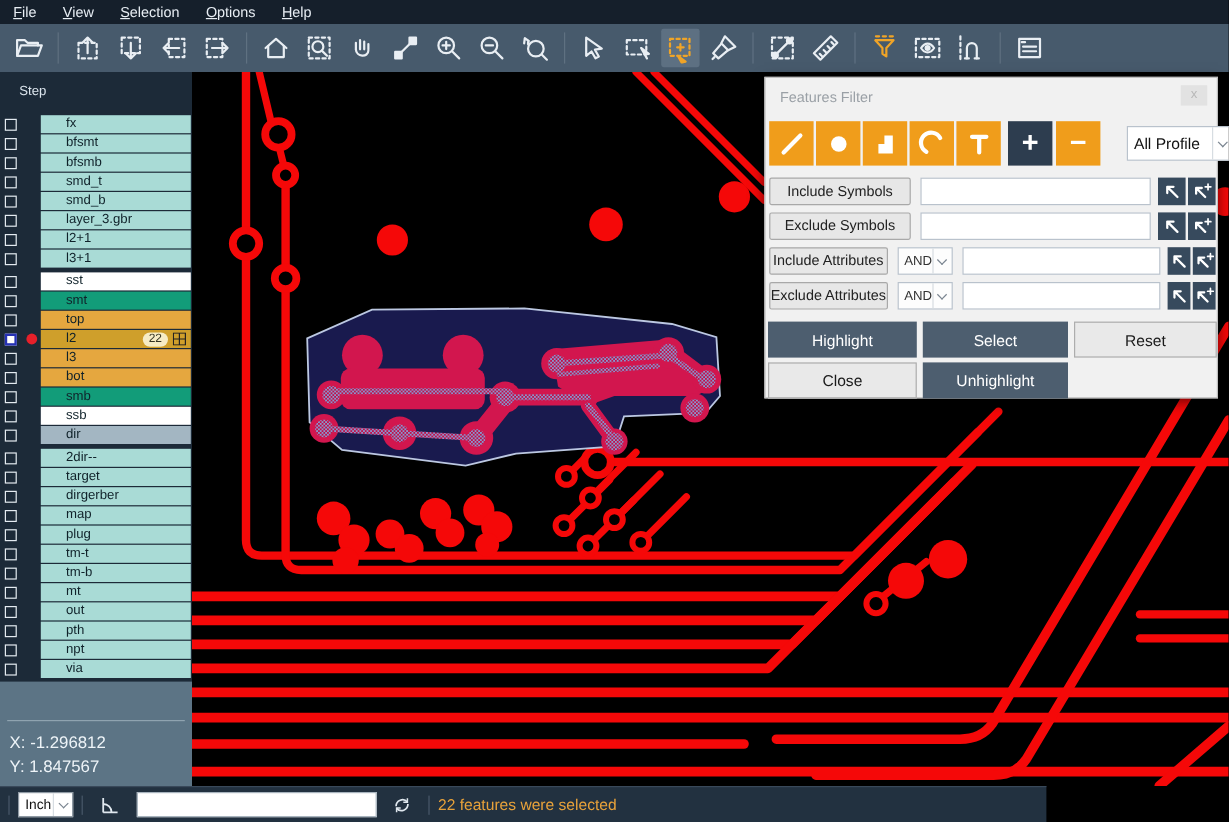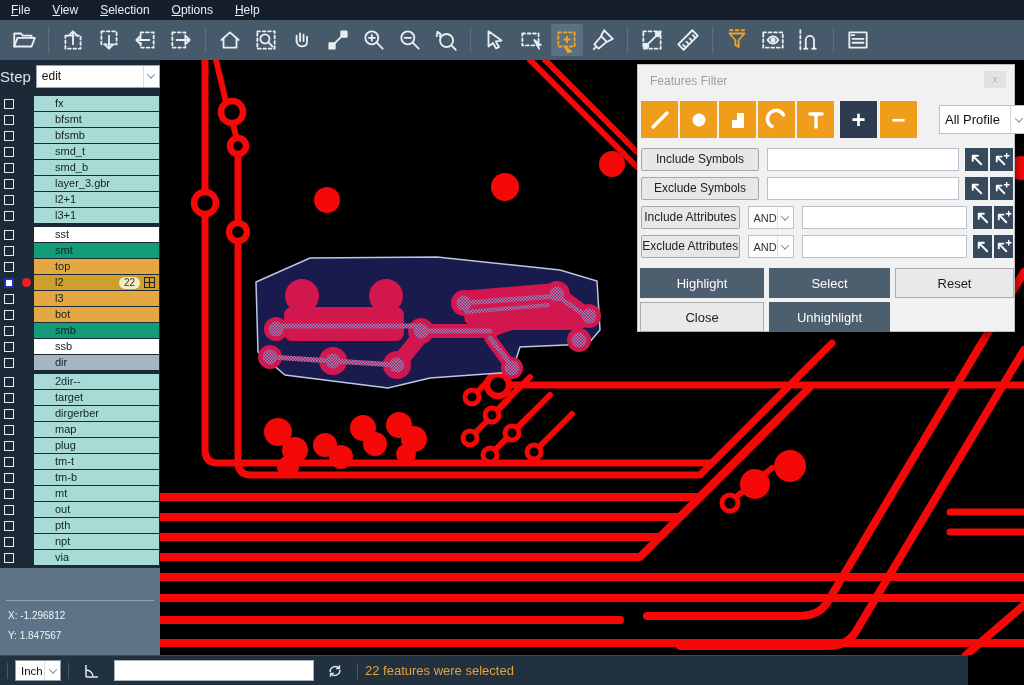--- a/index.html
+++ b/index.html
@@ -20,21 +20,21 @@
   .tb-btn { width:32px; height:32px; margin:0 2px; display:flex; align-items:center; justify-content:center;
             color:#e9eef3; border-radius:2px; }
   .tb-btn.active { background:#5d7082; color:#f0a427; }
   .tb-btn.accent { color:#f0a427; }
   .tb-ic { display:flex; }
   .tb-sep { width:1px; height:26px; background:#5f7181; margin:0 6px; }
 
   
   .sidebar { position:absolute; left:0; top:60px; width:160px; height:595px; background:#1c2a38; }
   .step-row { position:absolute; left:0; top:0; width:160px; height:32px; display:flex; align-items:center; }
-  .step-label { color:#dbe4ec; font-size:15px; padding:0 5px 0 0; }
+  .step-label { color:#dbe4ec; font-size:11px; padding:0 5px 0 16px; }
   .combo { background:#fff; border:1px solid #9aa6b0; display:flex; align-items:center; }
   .step-combo { width:124px; height:23px; }
   .combo-val { flex:1; font-size:12px; color:#111; padding-left:5px; white-space:nowrap; overflow:hidden; }
   .combo-btn { width:16px; height:100%; display:flex; align-items:center; justify-content:center; border-left:1px solid #d7dde2; }
   .chev { width:6px; height:6px; border-right:1.6px solid #7a8590; border-bottom:1.6px solid #7a8590;
           transform:rotate(45deg) translate(-1px,-1px); display:inline-block; }
   .layers { position:absolute; left:0; top:36px; width:160px; }
   .layer-group { margin-bottom:4px; }
   .layer-row { display:flex; height:15px; margin-bottom:1px; align-items:center; }
   .cb-cell { width:18px; display:flex; justify-content:center; }
@@ -49,21 +49,21 @@
   .lay-white { background:#ffffff; }
   .lay-green { background:#129c79; }
   .lay-amber { background:#e5a73f; }
   .lay-gold  { background:#cf9f2b; }
   .lay-gray  { background:#a3b6c2; }
   .badge { background:#f6ecc4; color:#332; font-size:10px; line-height:12px; border-radius:7px;
            padding:0 5px; margin-right:4px; }
   .grid-ic { margin-right:4px; display:flex; }
   .side-bottom { position:absolute; left:0; top:508px; width:160px; height:87px; background:#5c7485; }
   .side-div { position:absolute; left:6px; right:6px; top:32px; height:1px; background:#8fa3b0; }
-  .coord { position:absolute; left:8px; color:#eef4f8; font-size:10px; }
+  .coord { position:absolute; left:8px; color:#eef4f8; font-size:14px; }
   .coord-x { top:42px; } .coord-y { top:62px; }
 
   
   .canvas { position:absolute; left:160px; top:60px; width:864px; height:595px; background:#000; overflow:hidden; }
 
   
   .dialog { position:absolute; left:637px; top:64px; width:378px; height:268px; background:#f1f1f1;
             border:1px solid #bfbfbf; box-shadow:0 3px 10px rgba(0,0,0,.55); z-index:5; }
   .dlg-title { position:absolute; left:12px; top:9px; font-size:12px; color:#9aa0a6; }
   .dlg-close { position:absolute; right:8px; top:6px; width:22px; height:17px; background:#e2e2e2;
@@ -86,21 +86,21 @@
                margin-right:4px; outline:none; }
   .arrow-btn { width:23px; height:23px; background:#374a5d; color:#fff; display:flex; align-items:center;
                justify-content:center; margin-left:2px; }
   .dlg-actions { position:absolute; left:2px; top:203px; width:374px; display:grid;
                  grid-template-columns:124px 121px 119px; gap:4px 5px; }
   .act-btn { height:30px; font-size:13px; }
   .act-dark { background:#4d5e6f; color:#fff; }
   .act-light { background:#e9e9e9; color:#1a1a1a; border:1px solid #adadad; }
 
   
-  .statusbar { position:absolute; left:0; top:655px; width:968px; height:30px; background:#223140;
+  .statusbar { position:absolute; left:0; top:655px; width:872px; height:30px; background:#223140;
                border-top:1px solid #39495a; display:flex; align-items:center; }
   .sb-sep { width:1px; height:16px; background:#49596a; margin:0 7px; }
   .unit-combo { width:46px; height:21px; border:1px solid #8f9aa4; }
   .unit-combo .combo-val { font-size:11.5px; }
   .sb-icon { color:#dfe7ee; display:flex; margin:0 6px; }
   .sb-input { width:200px; height:21px; background:#fff; border:1px solid #a8b4be; margin:0 6px; outline:none;
               font-size:12px; padding:0 4px; }
   .sb-msg { color:#e8a23a; font-size:13px; }
 </style>
 </head>
@@ -307,26 +307,20 @@
             <path d="M7 11h10M7 14.5h10"></path>
             <path d="M6 7.5h2.5"></path>
           </svg>
         </span>
       </button>
     </div>
 
   <div class="sidebar">
     <div class="step-row">
       <span class="step-label">Step</span>
-      <div class="combo step-combo">
-        <span class="combo-val">edit</span>
-        <span class="combo-btn">
-            <i class="chev"></i>
-          </span>
-      </div>
     </div>
     <div class="layers">
         <div class="layer-group">
           <div class="layer-row">
             <span class="cb-cell">
               <span class="cb"></span>
             </span>
             <span class="ind-cell"></span>
             <div class="chip lay-teal">
               <span class="lname">fx</span>

